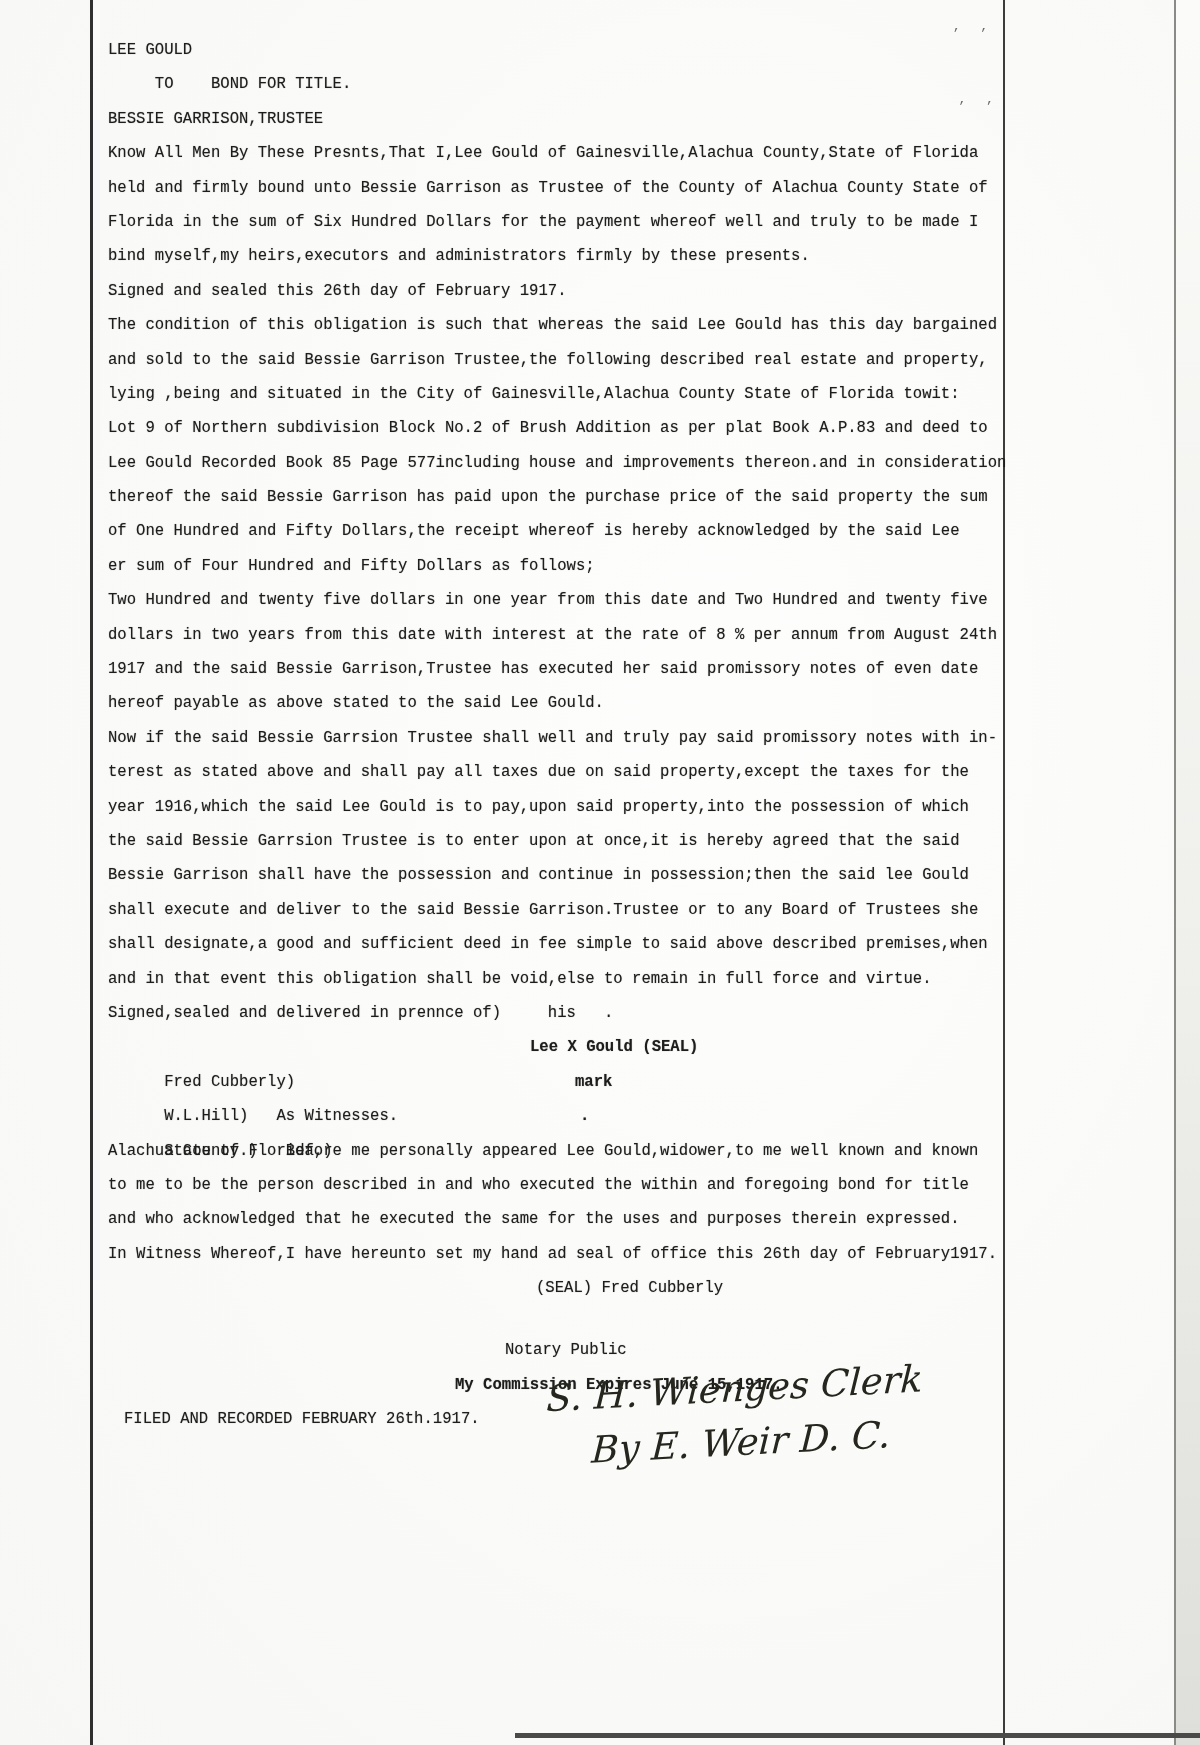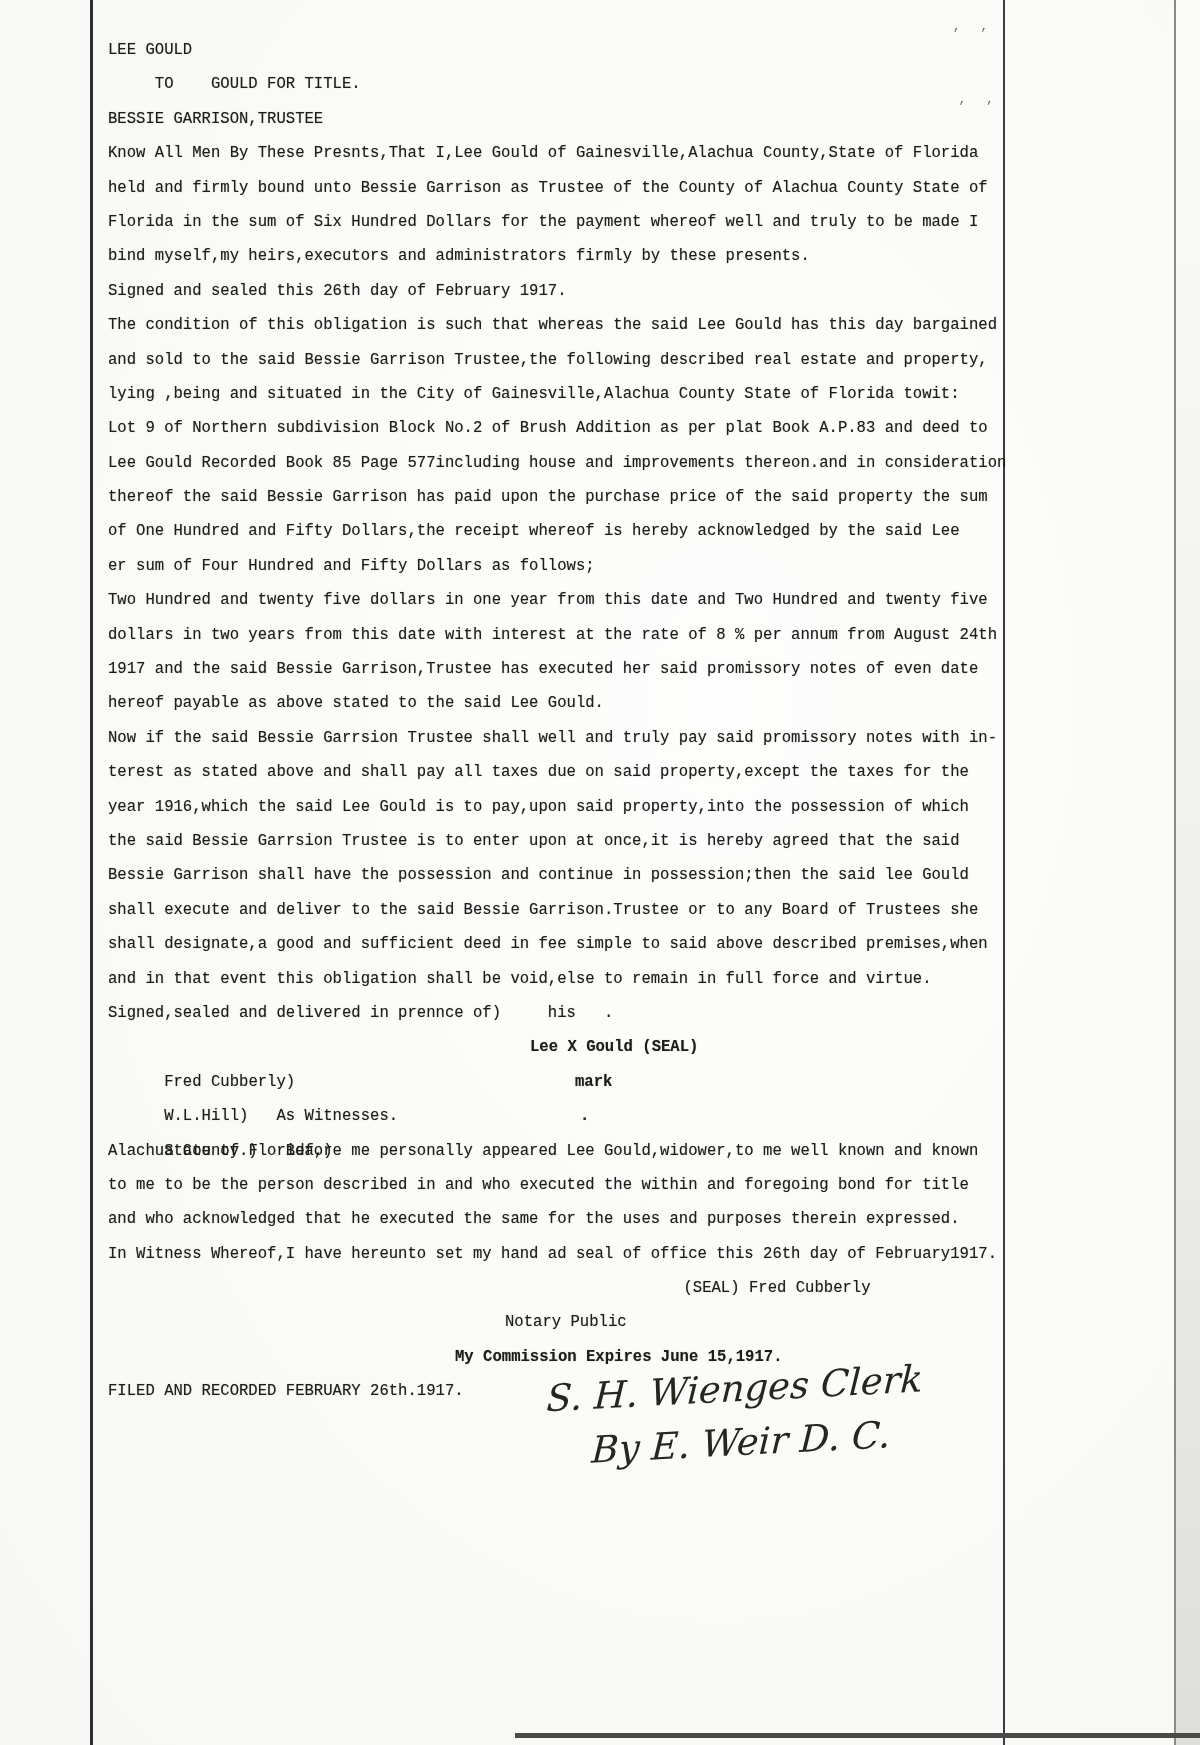--- a/index.html
+++ b/index.html
@@ -44,24 +44,24 @@
   .line {
     height: 34.4px;
     line-height: 34.4px;
     white-space: pre;
   }
   .sig-row { position: relative; }
   .sig-right { position: absolute; top: 0; font-weight: bold; }
   .sig-right-1 { left: 422px; }
   .sig-right-2 { left: 467px; }
   .sig-right-3 { left: 472px; }
-  .ml-seal { margin-left: 428px; text-align: center; }
-  .ml-notary { margin-left: 397px; }
+  .ml-seal { margin-left: 428px; }
+  .ml-notary { margin-left: 397px; margin-top: 28px; }
   .ml-commission { margin-left: 347px; font-weight: bold; }
-  .ml-filed { margin-left: 0; }
+  .ml-filed { margin-left: 16px; }
   
   .handwriting {
     position: absolute;
     left: 548px;
     top: 1372px;
     width: 420px;
     font-family: "DejaVu Serif", serif;
     font-style: italic;
     font-size: 37px;
     line-height: 54px;
@@ -86,21 +86,21 @@
   <div class="rule-v rule-right-inner"></div>
   <div class="rule-v rule-right-outer"></div>
   <div class="rule-bottom"></div>
 
   <div class="speck speck-1">’ ’</div>
   <div class="speck speck-2">‚ ‚</div>
 
   <div class="content">
 
     <div class="line">LEE GOULD</div>
-    <div class="line">     TO    GOULD FOR TITLE.</div>
+    <div class="line">     TO    BOND FOR TITLE.</div>
     <div class="line">BESSIE GARRISON,TRUSTEE</div>
 
     <div>
         <div class="line">Know All Men By These Presnts,That I,Lee Gould of Gainesville,Alachua County,State of Florida</div>
         <div class="line">held and firmly bound unto Bessie Garrison as Trustee of the County of Alachua County State of</div>
         <div class="line">Florida in the sum of Six Hundred Dollars for the payment whereof well and truly to be made I</div>
         <div class="line">bind myself,my heirs,executors and administrators firmly by these presents.</div>
         <div class="line">Signed and sealed this 26th day of February 1917.</div>
         <div class="line">The condition of this obligation is such that whereas the said Lee Gould has this day bargained</div>
         <div class="line">and sold to the said Bessie Garrison Trustee,the following described real estate and property,</div>

